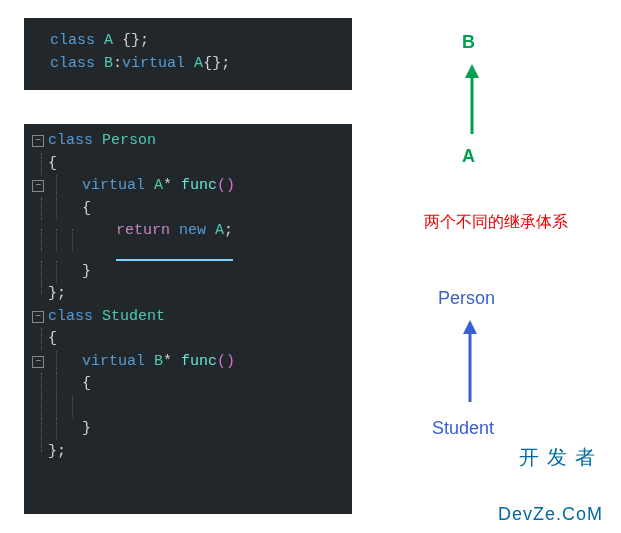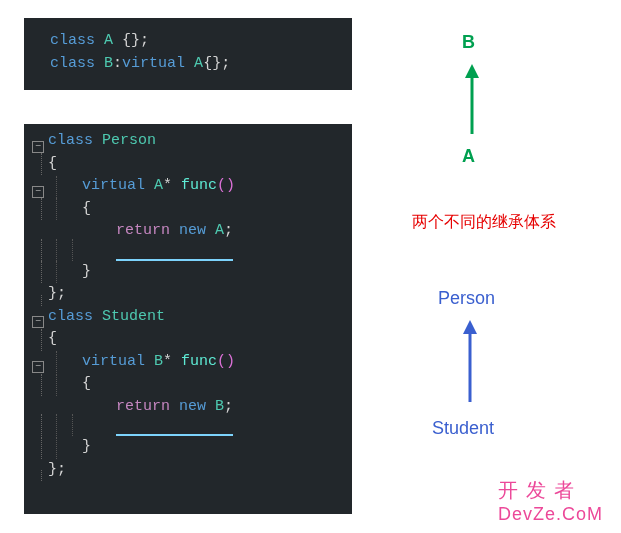--- a/index.html
+++ b/index.html
@@ -23,21 +23,21 @@
       width: 328px;
       height: 72px;
     }
     .code-block-2 {
       left: 24px;
       top: 124px;
       width: 328px;
       height: 390px;
       padding: 6px 4px;
     }
-    .line { display: flex; align-items: flex-end; white-space: pre; min-height: 22px; }
+    .line { display: flex; align-items: center; white-space: pre; min-height: 22px; }
     .gutter {
       width: 20px;
       display: inline-flex;
       align-items: center;
       justify-content: center;
       color: #888;
       flex-shrink: 0;
     }
     .fold-box {
       width: 12px;
@@ -95,26 +95,26 @@
       text-align: center;
     }
     .green { color: #00a050; font-weight: bold; }
     .blue { color: #3a5fcf; }
     .red { color: #e60000; font-size: 16px; }
     .arrow-svg { position: absolute; }
     .watermark {
       position: absolute;
       right: 18px;
       bottom: 8px;
-      text-align: left;
+      text-align: right;
       font-family: "Microsoft YaHei", Arial, sans-serif;
-      color: #ec4899;
+      color: #0369a1;
     }
     .watermark .cn { font-size: 20px; letter-spacing: 8px; }
-    .watermark .en { font-size: 18px; letter-spacing: 1px; }
+    .watermark .en { font-size: 18px; letter-spacing: 1px; margin-top: 33px; }
   </style>
 </head>
 <body>
 
 <div class="code-block code-block-1">
   <div class="line">
     <span class="txt">  </span><span class="kw">class</span><span class="txt"> </span><span class="cls">A</span><span class="txt"> </span><span class="txt">{};</span>
   </div>
   <div class="line">
     <span class="txt">  </span><span class="kw">class</span><span class="txt"> </span><span class="cls">B</span><span class="txt">:</span><span class="kw">virtual</span><span class="txt"> </span><span class="cls">A</span><span class="txt">{};</span>
@@ -172,42 +172,42 @@
   </div>
   <div class="line">
     <span class="gutter"><span class="fold-line"></span></span>
     <span class="inner-guide"><span class="vguide"></span></span>
     <span class="txt">  </span><span class="txt">{</span>
   </div>
   <div class="line">
     <span class="gutter"><span class="fold-line"></span></span>
     <span class="inner-guide"><span class="vguide"></span></span>
     <span class="inner-guide"><span class="vguide"></span></span>
-    <span class="txt">    </span><span class="underline-red"><span class="ret">return</span><span class="txt"> </span><span class="neww">new</span><span class="txt"> </span><span class="cls">B</span><span class="txt">;</span></span>
+    <span class="txt">    </span>
   </div>
   <div class="line">
     <span class="gutter"><span class="fold-line"></span></span>
     <span class="inner-guide"><span class="vguide"></span></span>
     <span class="txt">  </span><span class="txt">}</span>
   </div>
   <div class="line">
     <span class="gutter"><span class="fold-line" style="height:11px;margin-top:-11px;"></span></span>
     <span class="txt">};</span>
   </div>
 </div>
 
 <div class="right-panel">
   <span class="label green" style="left:82px; top:14px;">B</span>
   <svg class="arrow-svg" style="left:82px; top:46px;" width="20" height="70">
     <line x1="10" y1="10" x2="10" y2="70" stroke="#00a050" stroke-width="3"></line>
     <polygon points="10,0 3,14 17,14" fill="#00a050"></polygon>
   </svg>
   <span class="label green" style="left:82px; top:128px;">A</span>
 
-  <span class="label red" style="left:4px; top:194px; width:200px;">两个不同的继承体系</span>
+  <span class="label red" style="left:16px; top:194px; width:200px;">两个不同的继承体系</span>
 
   <span class="label blue" style="left:58px; top:270px;">Person</span>
   <svg class="arrow-svg" style="left:80px; top:302px;" width="20" height="82">
     <line x1="10" y1="10" x2="10" y2="82" stroke="#3a5fcf" stroke-width="3"></line>
     <polygon points="10,0 3,14 17,14" fill="#3a5fcf"></polygon>
   </svg>
   <span class="label blue" style="left:52px; top:400px;">Student</span>
 </div>
 
 <div class="watermark">

